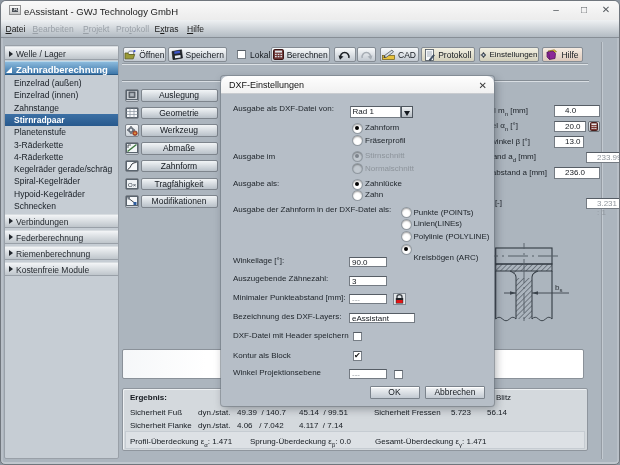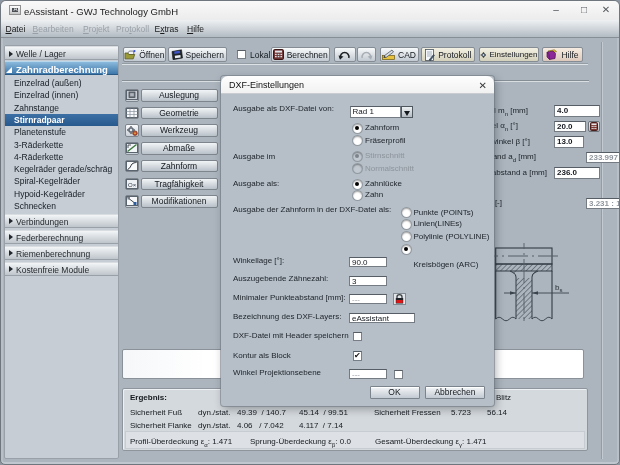--- a/index.html
+++ b/index.html
@@ -36,21 +36,21 @@
 .sitem.sel { background:linear-gradient(#3c70a5,#28598d); color:#fff; font-weight:bold; }
 
 #cttop { left:121px; top:79px; width:467px; height:2px; border-top:1px solid #858d95; border-bottom:1px solid #d9dee3; }
 #ctright { left:600px; top:41px; width:2px; height:417px; border-left:1px solid #959ca4; border-right:1px solid #c3cad1; }
 .nico { left:124px; width:14px; height:12.5px; background:linear-gradient(#fafbfc,#c9d0d7); border:1px solid #7e858d; border-radius:2px; }
 .nbtn { left:139.5px; width:77px; height:12.5px; background:linear-gradient(#f2f5f7,#b9c1c9); border:1px solid #7e858d; border-radius:2px;
   font-size:8.5px; color:#13181e; text-align:center; line-height:11px; }
 
 .flabel { font-size:8px; color:#20262c; white-space:nowrap; }
 .flabel sub { font-size:6px; }
-.field { background:#fff; border:1px solid #747b83; border-top-color:#565d65; font-size:8px; color:#14191f; padding:0 2px; line-height:9.5px;font-weight:bold; }
+.field { background:#fff; border:1px solid #747b83; border-top-color:#565d65; font-size:8px; color:#14191f; padding:0 10px; line-height:9.5px; }
 .field.dis { color:#8f969d;margin-left:32px; }
 
 #resbox { left:121px; top:387px; width:466px; height:63px; background:#d4d9dd; border:1px solid #8e959d; border-radius:2px; box-shadow:inset 1px 1px 0 #eef1f3; }
 #ressub { left:124px; top:430px; width:460px; height:18px; background:#dde1e5; border:1px solid #c6ccd2; }
 .rtxt { position:absolute; font-size:8px; color:#14191f; white-space:nowrap; }
 .rtxt sub { font-size:6px; }
 
 #dlg { left:220px; top:75px; width:273px; height:330px; background:#b6bec7; border-radius:3px; box-shadow:0 0 0 1px rgba(110,118,128,0.55), 2px 3px 8px rgba(20,25,35,0.35); }
 #dlg-title { position:absolute; left:0; top:0; width:273px; height:18px; background:linear-gradient(#fefefe,#f1f1f1); border-radius:7px 7px 0 0; border-bottom:1px solid #c9ccd0; }
 #dlg-title .t { position:absolute; left:8px; top:4px; font-size:9px; color:#111; }
@@ -332,21 +332,21 @@
     <div class="radio" style="left:131.5px; top:115px;"></div>
     <div class="dlabel" style="left:144px; top:114.3px;">Zahn</div>
     <div class="dlabel" style="left:12px; top:128.7px;">Ausgabe der Zahnform in der DXF-Datei als:</div>
     <div class="radio" style="left:180.5px; top:132px;"></div>
     <div class="dlabel" style="left:192.5px; top:131.5px;">Punkte (POINTs)</div>
     <div class="radio" style="left:180.5px; top:143.5px;"></div>
     <div class="dlabel" style="left:192.5px; top:143px;">Linien(LINEs)</div>
     <div class="radio" style="left:180.5px; top:156px;"></div>
     <div class="dlabel" style="left:192.5px; top:155.6px;">Polylinie (POLYLINE)</div>
     <div class="radio on" style="left:180.5px; top:168.8px;"></div>
-    <div class="dlabel" style="left:192.5px; top:184px;">Kreisbögen (ARC)</div>
+    <div class="dlabel" style="left:192.5px; top:177px;">Kreisbögen (ARC)</div>
     <div class="dlabel" style="left:12px; top:179.6px;">Winkellage [°]:</div>
     <div class="dfield" style="left:128px; top:180.5px; width:38px; height:10.5px;">90.0</div>
     <div class="dlabel" style="left:12px; top:198px;">Auszugebende Zähnezahl:</div>
     <div class="dfield" style="left:128px; top:199.5px; width:38px; height:10.5px;">3</div>
     <div class="dlabel" style="left:12px; top:217px;">Minimaler Punkteabstand [mm]:</div>
     <div class="dfield" style="left:128px; top:217.9px; width:38px; height:10.5px; color:#9aa0a6;">---</div>
     <div class="abs" style="left:172px; top:216.5px;">
         <svg width="13" height="12" viewBox="0 0 13 12">
           <rect x="0.5" y="0.5" width="12" height="11" fill="#e2e6e9" stroke="#828a93"></rect>
           <path d="M4 5.5 L4 3.8 A2.5 2.2 0 0 1 9 3.8 L9 5.5" fill="none" stroke="#3c4147" stroke-width="1.3"></path>

